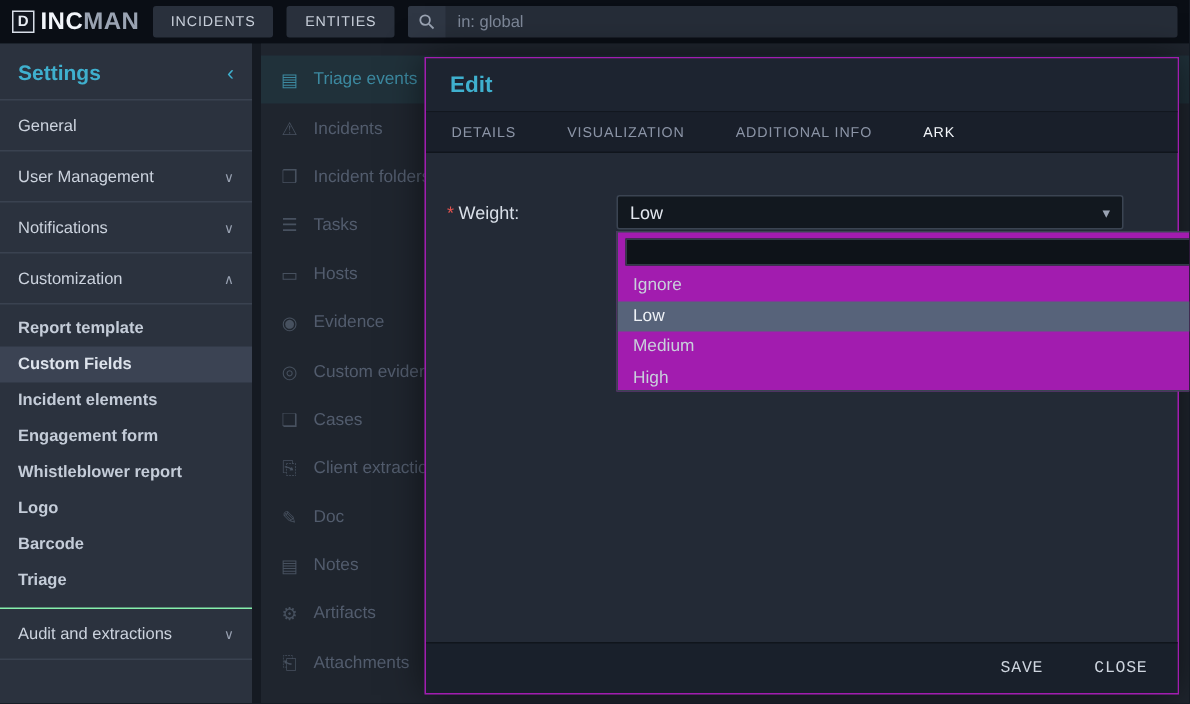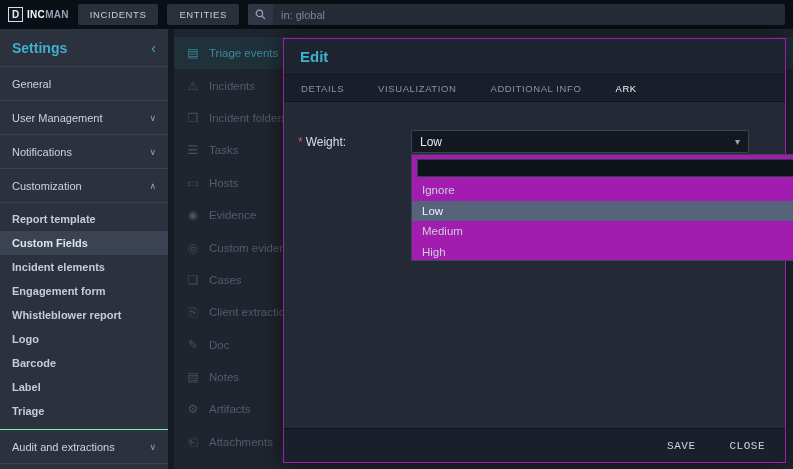--- a/index.html
+++ b/index.html
@@ -6,21 +6,21 @@
   html,body { background:#151a22; }
   body { font-family:"Liberation Sans", sans-serif; }
   .screen { position:relative; width:793px; height:469px; overflow:hidden; background:#151a22; }
 
   
   .topbar { position:absolute; top:0; left:0; width:100%; height:29px; background:#0a0e15;
             display:flex; align-items:center; gap:9px; padding:0 8px; }
   .logo { display:flex; align-items:center; gap:4px; }
   .logo-box { width:15px; height:15px; background:#11161f; border:1px solid #d8dee8; color:#e8edf4;
               font-size:10px; font-weight:bold; display:flex; align-items:center; justify-content:center; }
-  .logo-text { font-size:10px; letter-spacing:.3px;text-align:right; }
+  .logo-text { font-size:16px; letter-spacing:.3px;text-align:right; }
   .logo-text .b { color:#f2f5fa; font-weight:bold; }
   .logo-text .l { color:#9aa3b2; font-weight:bold; }
   .top-btn { background:#29303c; color:#c7ced9; border:none; font-family:inherit; font-size:9.5px;
              letter-spacing:.6px; padding:5px 12px; border-radius:2px; cursor:pointer; }
   .searchbar { flex:1; height:21px; background:#262d38; border-radius:2px; display:flex; align-items:center; overflow:hidden; }
   .search-iconseg { width:25px; height:100%; background:#2f3744; color:#9aa3b2;
                     display:flex; align-items:center; justify-content:center; }
   .searchbar input { flex:1; background:transparent; border:none; outline:none; color:#7e8899;
                      font-family:inherit; font-size:11px; padding:0 8px; }
 
@@ -124,21 +124,20 @@
       <span class="chev">∧</span>
     </div>
     <div class="sb-sub">
       <div class="sb-subitem">Report template</div>
       <div class="sb-subitem sel">Custom Fields</div>
       <div class="sb-subitem">Incident elements</div>
       <div class="sb-subitem">Engagement form</div>
       <div class="sb-subitem">Whistleblower report</div>
       <div class="sb-subitem">Logo</div>
       <div class="sb-subitem">Barcode</div>
-      <div class="sb-subitem">Label</div>
       <div class="sb-subitem">Triage</div>
     </div>
     <div class="sb-item">
       <span>Audit and extractions</span>
       <span class="chev">∨</span>
     </div>
   </aside>
 
   <div class="entity-panel">
     <div class="ent-row sel">

